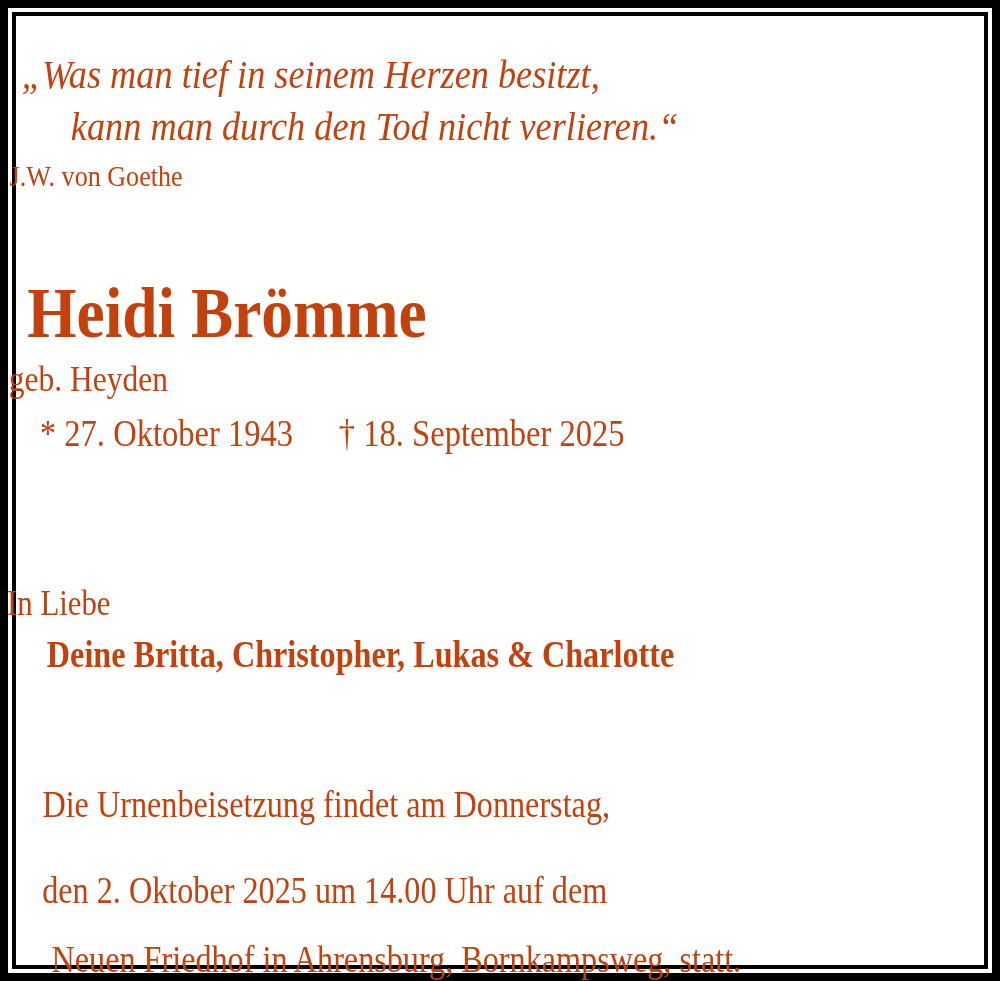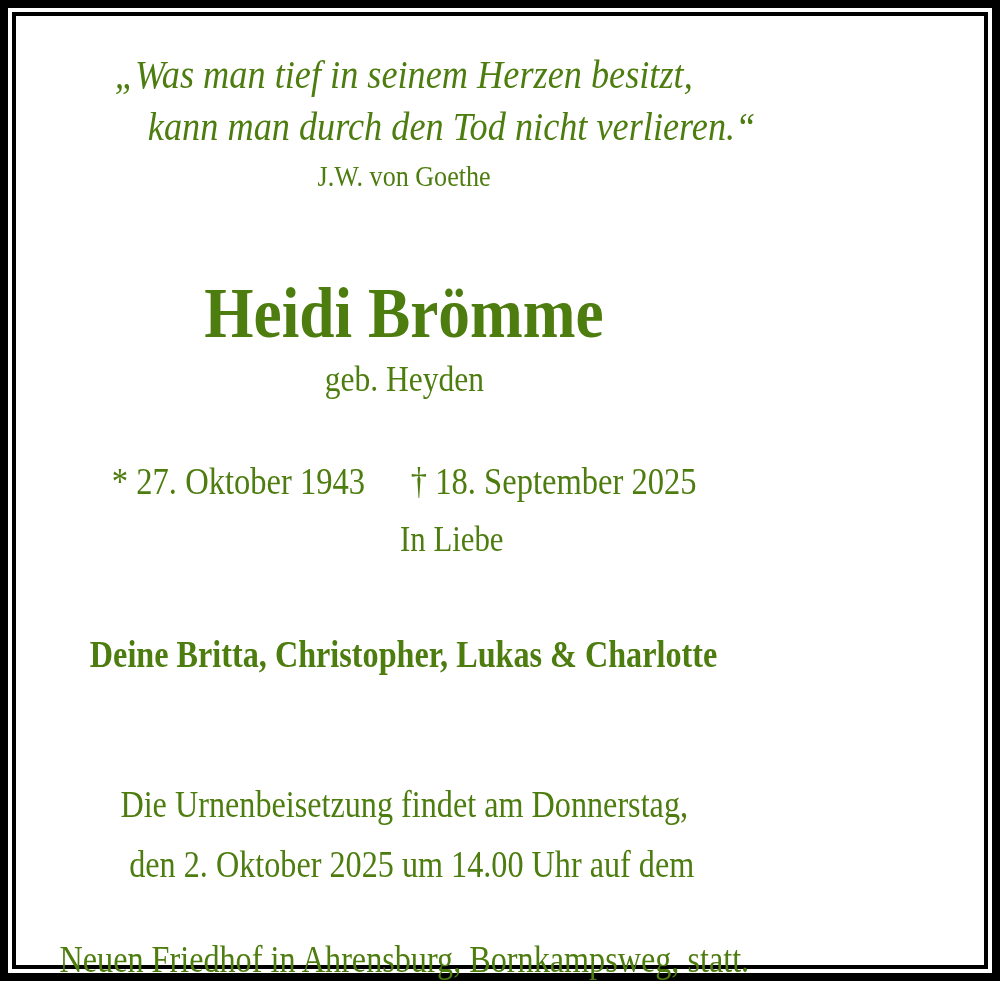--- a/index.html
+++ b/index.html
@@ -1,19 +1,19 @@
 <!DOCTYPE html>
 <html><head>
 <meta charset="utf-8">
 <style>
   html, body { margin:0; padding:0; background:#fff; }
   body { width:1000px; height:981px; position:relative; overflow:hidden; }
   .outer { position:absolute; left:0; top:0; width:1000px; height:981px; box-sizing:border-box; border:8px solid #000; background:#fff; }
   .inner { position:absolute; left:12px; top:12px; right:12px; bottom:12px; box-sizing:border-box; border:4px solid #000; }
-  .line { position:absolute; left:0; width:808px; text-align:center; color:#4d7c0f;
+  .line { position:absolute; left:0; width:808px; text-align:left; color:#c2410c;
           font-family:"Liberation Serif","DejaVu Serif",serif; white-space:nowrap; }
   .cond { display:inline-block; transform-origin:center; }
   .quote { font-style:italic; font-size:39px; }
   .author { font-size:29px; }
   .name { font-weight:bold; font-size:72px; }
   .maiden { font-size:35px; }
   .dates { font-size:37px; }
   .gap { display:inline-block; width:52px; }
   .love { font-size:35px; }
   .family { font-weight:bold; font-size:37px; }
@@ -34,34 +34,34 @@
 <div class="line author" style="top:160px;">
   <span class="cond" style="transform:scaleX(0.9);">J.W. von Goethe</span>
 </div>
 
 <div class="line name" style="top:272px;text-decoration:underline;">
   <span class="cond" style="transform:scaleX(0.88);">Heidi Brömme</span>
 </div>
 <div class="line maiden" style="top:360px;">
   <span class="cond" style="transform:scaleX(0.9);">geb. Heyden</span>
 </div>
-<div class="line dates" style="top:412px;margin-top:48px;">
+<div class="line dates" style="top:412px;">
   <span class="cond" style="transform:scaleX(0.88);">
     <span>* 27. Oktober 1943</span><span class="gap"></span><span>† 18. September 2025</span>
   </span>
 </div>
 
-<div class="line love" style="top:520px;margin-left:48px;">
+<div class="line love" style="top:584px;">
   <span class="cond" style="transform:scaleX(0.88);">In Liebe</span>
 </div>
 <div class="line family" style="top:633px;">
   <span class="cond" style="transform:scaleX(0.87);">Deine Britta, Christopher, Lukas &amp; Charlotte</span>
 </div>
 
 <div class="line info" style="top:783px;">
   <span class="cond" style="transform:scaleX(0.87);">Die Urnenbeisetzung findet am Donnerstag,</span>
 </div>
-<div class="line info" style="top:843px;padding-left:8px;">
+<div class="line info" style="top:869px;">
   <span class="cond" style="transform:scaleX(0.87);">den 2. Oktober 2025 um 14.00 Uhr auf dem</span>
 </div>
 <div class="line info" style="top:938px;">
   <span class="cond" style="transform:scaleX(0.87);">Neuen Friedhof in Ahrensburg, Bornkampsweg, statt.</span>
 </div>
 
 </body></html>

